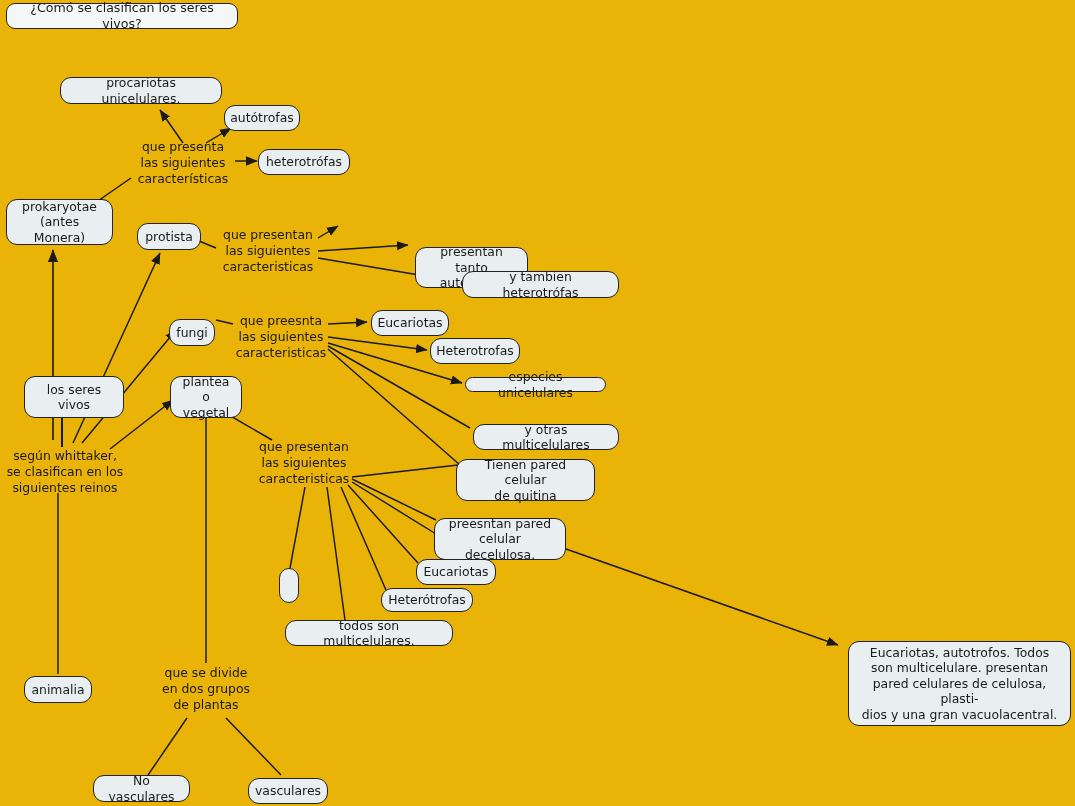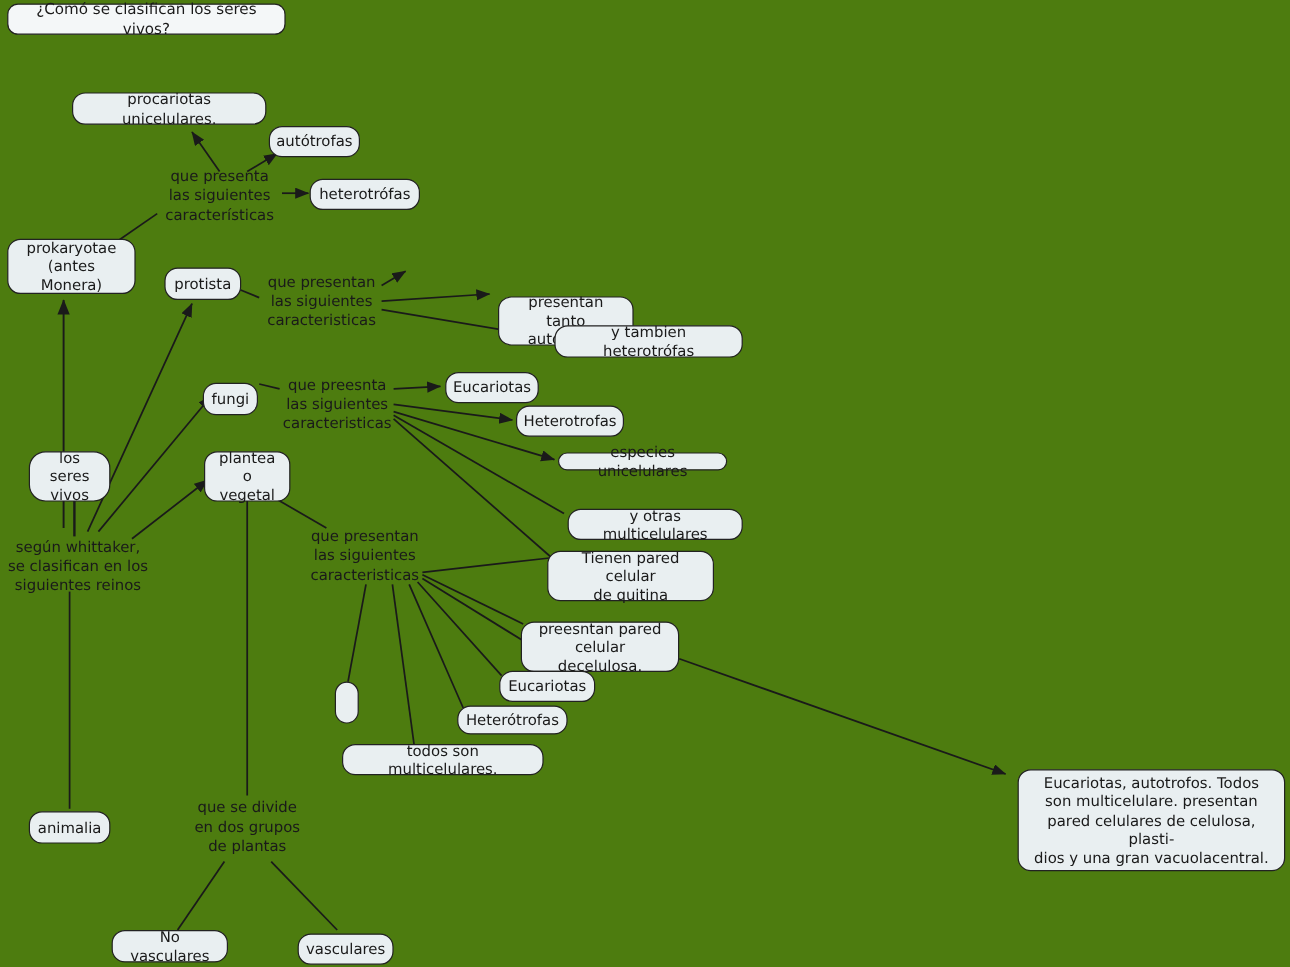--- a/index.html
+++ b/index.html
@@ -9,21 +9,21 @@
     background: #ffffff;
   }
   body {
     font-family: "DejaVu Sans", "Liberation Sans", sans-serif;
     color: #1a1a1a;
   }
   #canvas {
     position: relative;
     width: 1075px;
     height: 806px;
-    background: #4d7c0f;
+    background: #eab308;
     overflow: hidden;
   }
   #edge-layer {
     position: absolute;
     left: 0; top: 0;
     width: 1075px;
     height: 806px;
     pointer-events: none;
   }
   .node {
@@ -169,21 +169,21 @@
 
   <div class="node" style="left:430px; top:338px; width:90px; height:26px;">Heterotrofas</div>
 
   <div class="node" style="left:465px; top:377px; width:141px; height:15px;">especies unicelulares</div>
 
   <div class="node" style="left:473px; top:424px; width:146px; height:26px;">y otras multicelulares</div>
 
   <div class="node" style="left:456px; top:459px; width:139px; height:42px;">Tienen pared celular
 de quitina</div>
 
-  <div class="node" style="left:24px; top:376px; width:68px; height:42px;border-radius:14px;">los seres
+  <div class="node" style="left:24px; top:376px; width:100px; height:42px;">los seres
 vivos</div>
 
   <div class="node" style="left:170px; top:376px; width:72px; height:42px;">plantea
 o vegetal</div>
 
   <div class="node" style="left:434px; top:518px; width:132px; height:42px;">preesntan pared
 celular decelulosa.</div>
 
   <div class="node" style="left:416px; top:559px; width:80px; height:26px;">Eucariotas</div>
 

